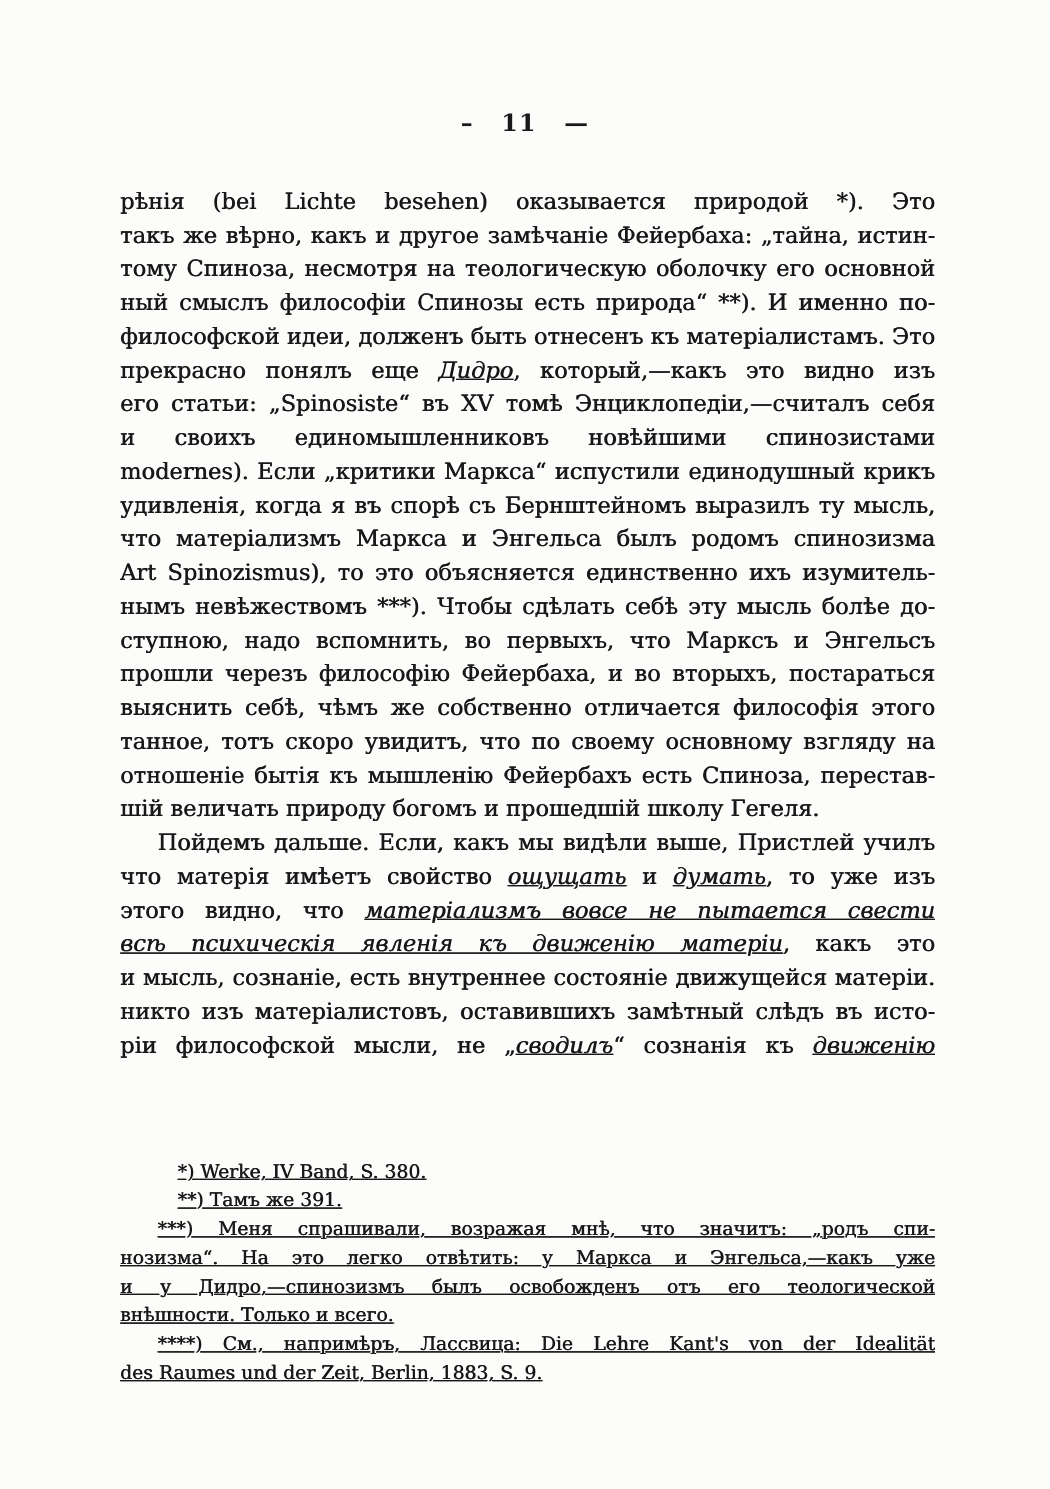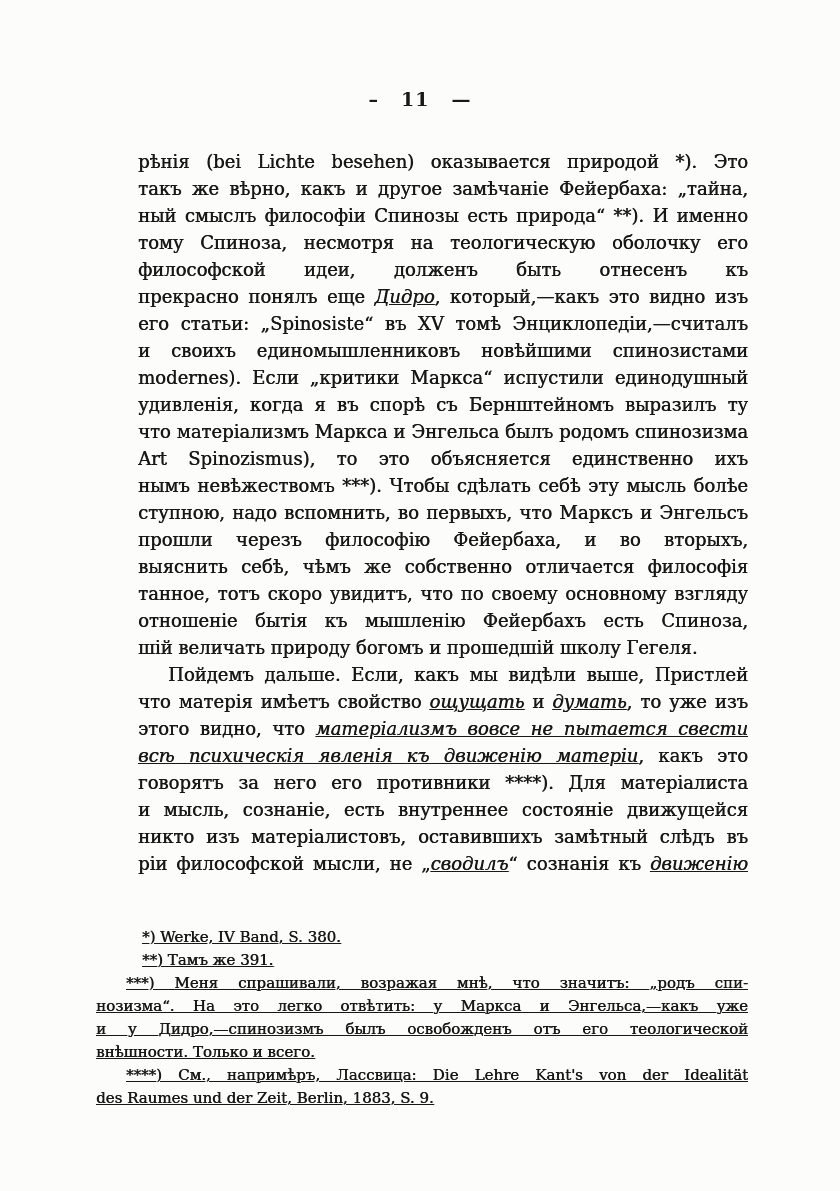--- a/index.html
+++ b/index.html
@@ -34,21 +34,20 @@
     left: 96px;
     width: 652px;
   }
   .main-text {
     top: 148px;
     font-size: 18px;
   }
   .main-text .line {
     height: 27px;
     line-height: 27px;
-    margin-left: 42px;
   }
   .footnotes {
     top: 926px;
     font-size: 15px;
     text-decoration: underline;
   }
   .footnotes .line {
     height: 23px;
     line-height: 23px;
   }
@@ -72,42 +71,41 @@
 
 <div>
 
   <div class="page-number">
     <span>–</span><span class="num">11</span><span>—</span>
   </div>
 
   <div class="text-block main-text">
       <div class="line just"><span>рѣнія (bei Lichte besehen) оказывается природой *). Это</span></div>
       <div class="line just"><span>такъ же вѣрно, какъ и другое замѣчаніе Фейербаха: „тайна, истин-</span></div>
+      <div class="line just"><span>тому Спиноза, несмотря на теологическую оболочку его основной</span></div>
       <div class="line just"><span>ный смыслъ философіи Спинозы есть природа“ **). И именно по-</span></div>
-      <div class="line just"><span>тому Спиноза, несмотря на теологическую оболочку его основной</span></div>
       <div class="line just"><span>философской идеи, долженъ быть отнесенъ къ матеріалистамъ. Это</span></div>
       <div class="line just"><span>прекрасно понялъ еще </span><span class="it">Дидро</span><span>, который,—какъ это видно изъ</span></div>
       <div class="line just"><span>его статьи: „Spinosiste“ въ XV томѣ Энциклопедіи,—считалъ себя</span></div>
       <div class="line just"><span>и своихъ единомышленниковъ новѣйшими спинозистами (spinosistes</span></div>
       <div class="line just"><span>modernes). Если „критики Маркса“ испустили единодушный крикъ</span></div>
       <div class="line just"><span>удивленія, когда я въ спорѣ съ Бернштейномъ выразилъ ту мысль,</span></div>
       <div class="line just"><span>что матеріализмъ Маркса и Энгельса былъ родомъ спинозизма (eine</span></div>
       <div class="line just"><span>Art Spinozismus), то это объясняется единственно ихъ изумитель-</span></div>
       <div class="line just"><span>нымъ невѣжествомъ ***). Чтобы сдѣлать себѣ эту мысль болѣе до-</span></div>
       <div class="line just"><span>ступною, надо вспомнить, во первыхъ, что Марксъ и Энгельсъ</span></div>
       <div class="line just"><span>прошли черезъ философію Фейербаха, и во вторыхъ, постараться</span></div>
       <div class="line just"><span>выяснить себѣ, чѣмъ же собственно отличается философія этого</span></div>
       <div class="line just"><span>танное, тотъ скоро увидитъ, что по своему основному взгляду на</span></div>
       <div class="line just"><span>отношеніе бытія къ мышленію Фейербахъ есть Спиноза, перестав-</span></div>
       <div class="line"><span>шій величать природу богомъ и прошедшій школу Гегеля.</span></div>
       <div class="line just ind1"><span>Пойдемъ дальше. Если, какъ мы видѣли выше, Пристлей училъ</span></div>
       <div class="line just"><span>что матерія имѣетъ свойство </span><span class="it">ощущать</span><span> и </span><span class="it">думать</span><span>, то уже изъ</span></div>
       <div class="line just"><span>этого видно, что </span><span class="it">матеріализмъ вовсе не пытается свести</span></div>
       <div class="line just"><span class="it">всѣ психическія явленія къ движенію матеріи</span><span>, какъ это</span></div>
-      <div class="line just"><span>говорятъ за него его противники ****). Для матеріалиста ощущеніе</span></div>
       <div class="line just"><span>и мысль, сознаніе, есть внутреннее состояніе движущейся матеріи. Но</span></div>
       <div class="line just"><span>никто изъ матеріалистовъ, оставившихъ замѣтный слѣдъ въ исто-</span></div>
       <div class="line just"><span>ріи философской мысли, не „</span><span class="it">сводилъ</span><span>“ сознанія къ </span><span class="it">движенію</span></div>
     </div>
 
   <div class="text-block footnotes">
       <div class="line ind2"><span>*) Werke, IV Band, S. 380.</span></div>
       <div class="line ind2"><span>**) Тамъ же 391.</span></div>
       <div class="line just ind1"><span>***) Меня спрашивали, возражая мнѣ, что значитъ: „родъ спи-</span></div>
       <div class="line just"><span>нозизма“. На это легко отвѣтить: у Маркса и Энгельса,—какъ уже</span></div>

